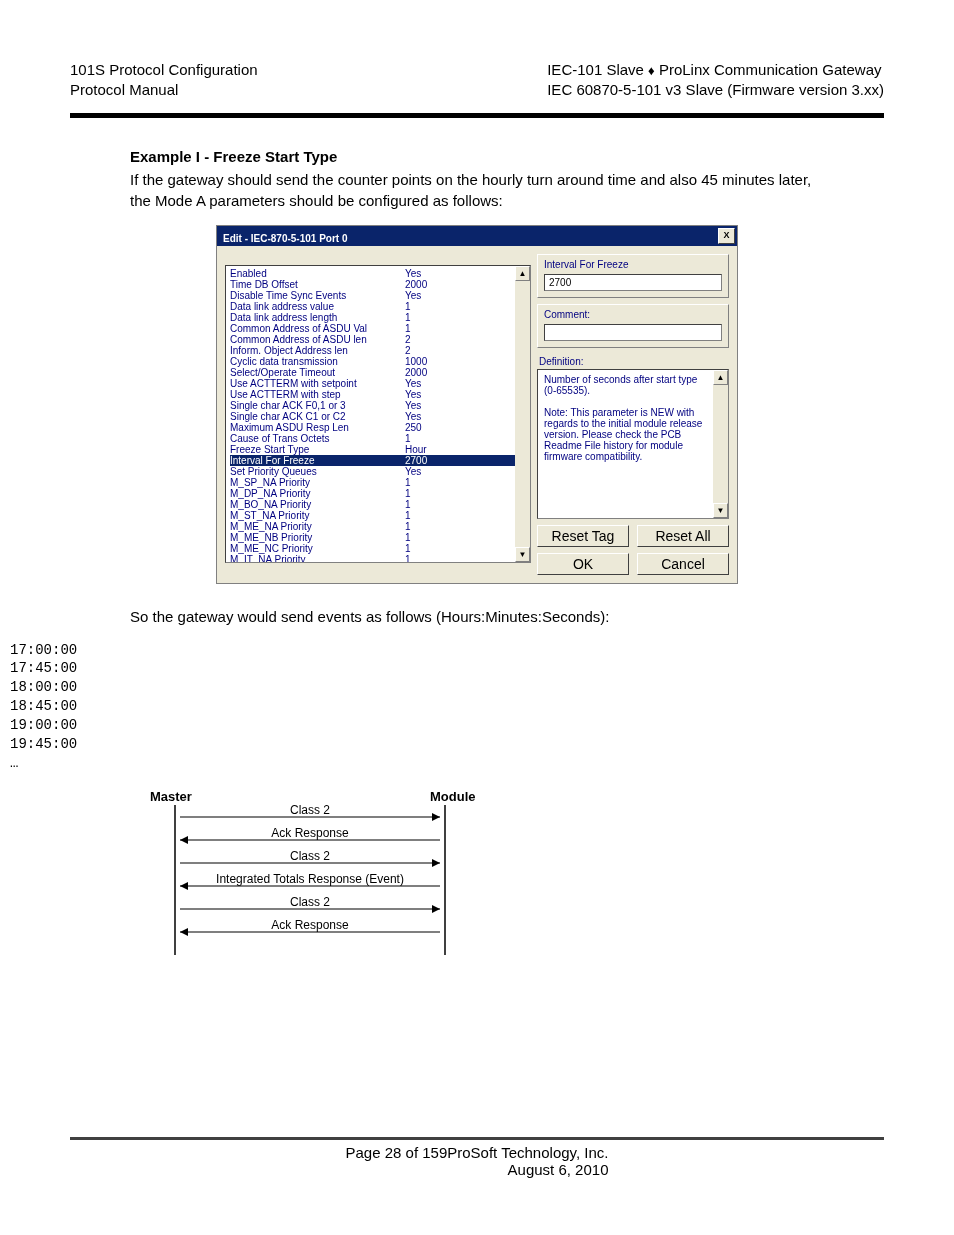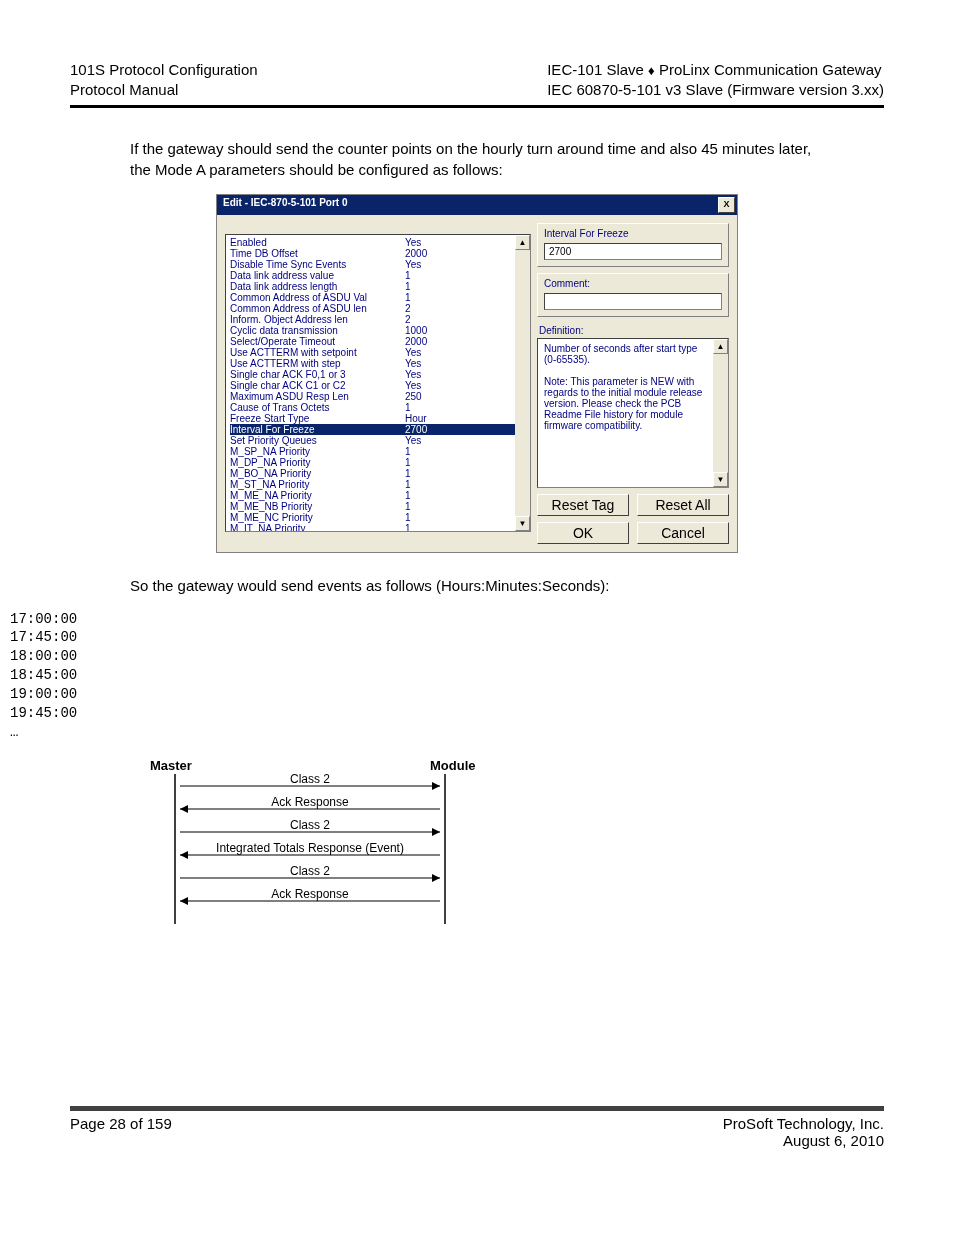--- a/index.html
+++ b/index.html
@@ -13,22 +13,22 @@
     width: 954px;
     margin: 0 auto;
     padding: 60px 70px 40px 70px;
     box-sizing: border-box;
     min-height: 1235px;
     position: relative;
   }
   .hdr {
     display: flex;
     justify-content: space-between;
-    border-bottom: 3px solid #000000;
-    padding-bottom: 4px;
+    border-bottom: 5px solid #000000;
+    padding-bottom: 12px;
     margin-bottom: 30px;
   }
   .hdr-left, .hdr-right { line-height: 1.35; }
   .hdr-right { }
   .content { padding: 0 60px; }
   .section-title { font-weight: bold; margin-bottom: 4px; }
   .para { line-height: 1.4; margin-bottom: 14px; }
   .times {
     font-family: "Courier New", monospace;
     font-size: 14px;
@@ -45,21 +45,21 @@
     background: #ece9d8;
     border: 1px solid #808080;
     font-family: Tahoma, Verdana, sans-serif;
     font-size: 10px;
   }
   .titlebar {
     background: #0a246a;
     color: #fff;
     display: flex;
     justify-content: space-between;
-    align-items: flex-start;
+    align-items: flex-end;
     padding: 2px 2px 2px 6px;
     font-weight: bold;
   }
   .titlebar .closebtn {
     width: 15px; height: 14px;
     background: #ece9d8;
     color: #000;
     border: 1px solid #fff;
     border-right-color: #404040; border-bottom-color: #404040;
     font-size: 9px; line-height: 12px; text-align: center;
@@ -130,24 +130,24 @@
     font-family: inherit; font-size: 14px;
     color:#000;
   }
 
   
   .seq-wrap { display:flex; margin-top:6px; margin-bottom:30px; }
   .seq { font-family: Arial, sans-serif; font-size: 13px; }
 
   
   .ftr {
-    border-top: 5px solid #404040;
+    border-top: 3px solid #404040;
     margin-top: 180px;
     padding-top: 4px;
-    display:flex; justify-content:space-between;
+    display:flex; justify-content:center;
   }
   .ftr-right { text-align:right; }
 
   .diamond { font-size: 13px; }
 </style>
 </head>
 <body>
 
 <div class="page">
 
@@ -160,20 +160,21 @@
       <div>
         <span>IEC-101 Slave</span>
         <span class="diamond">♦</span>
         <span>ProLinx Communication Gateway</span>
       </div>
       <div>IEC 60870-5-101 v3 Slave   (Firmware version 3.xx)</div>
     </div>
   </div>
 
   <div class="content">
+    <div class="section-title">Example I - Freeze Start Type</div>
     <div class="para">If the gateway should send the counter points on the hourly turn around time and also 45 minutes later, the Mode A parameters should be configured as follows:</div>
 
     <div class="dialog-wrap">
       <div class="dialog">
         <div class="titlebar">
           <span>Edit - IEC-870-5-101 Port 0</span>
           <span class="closebtn">X</span>
         </div>
         <div class="dialog-body">
 

